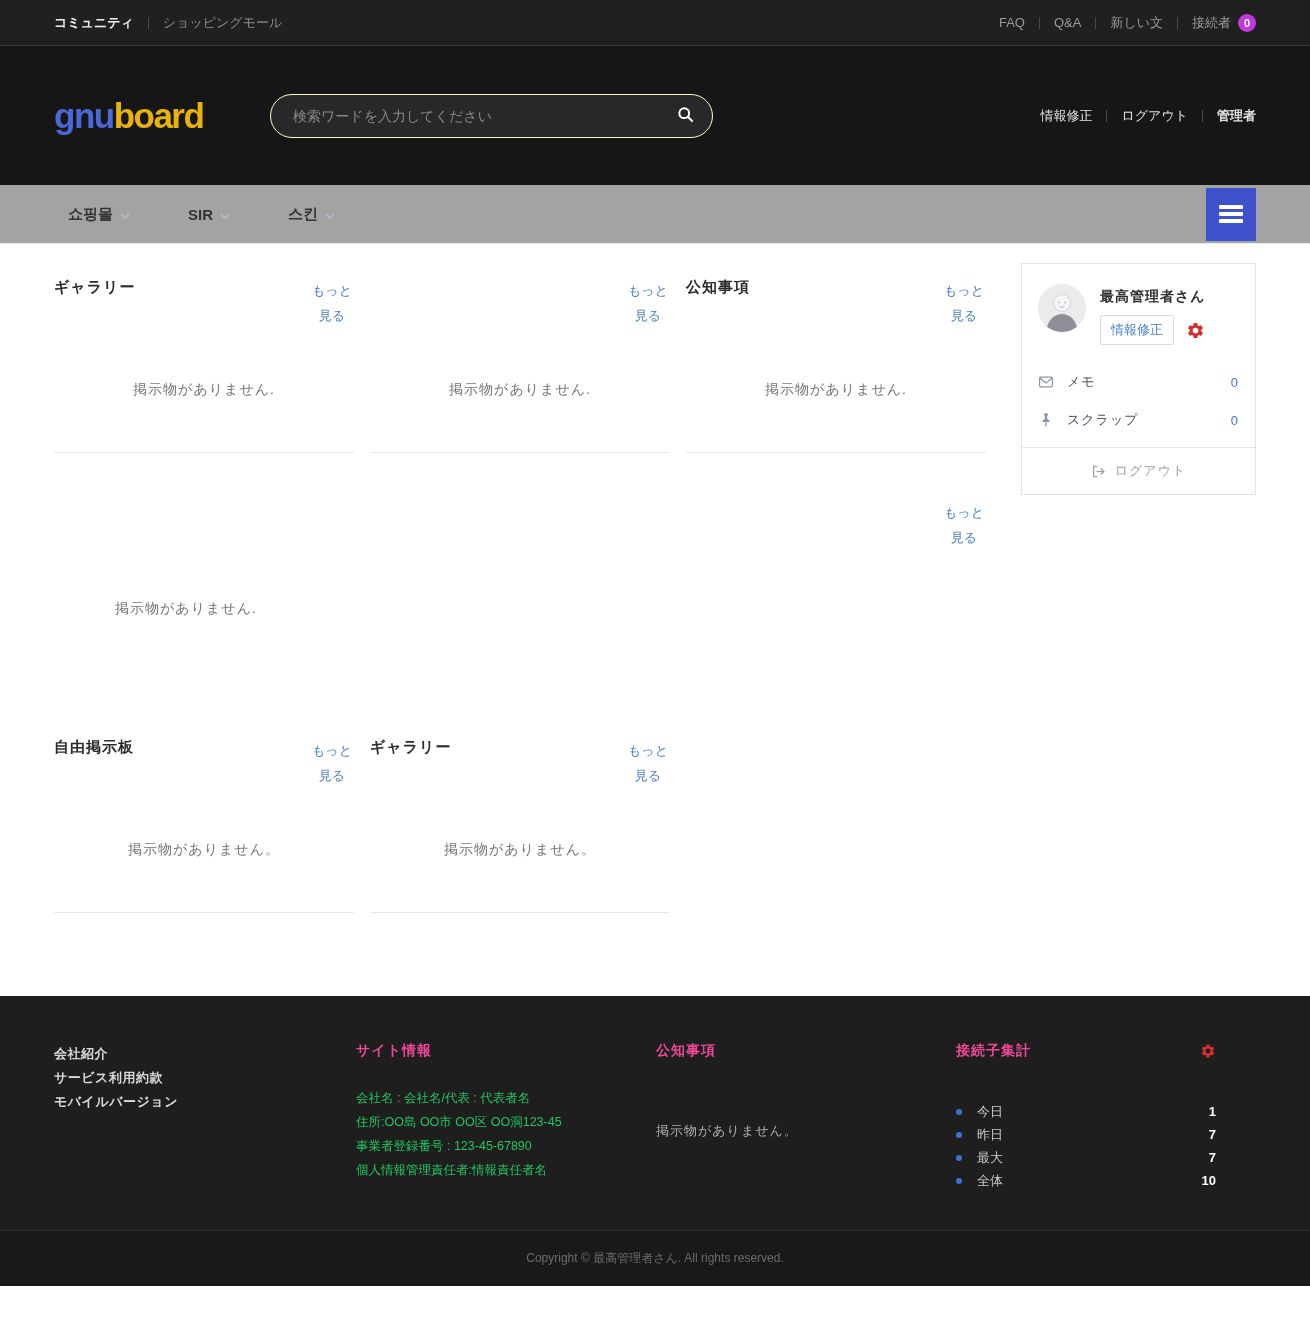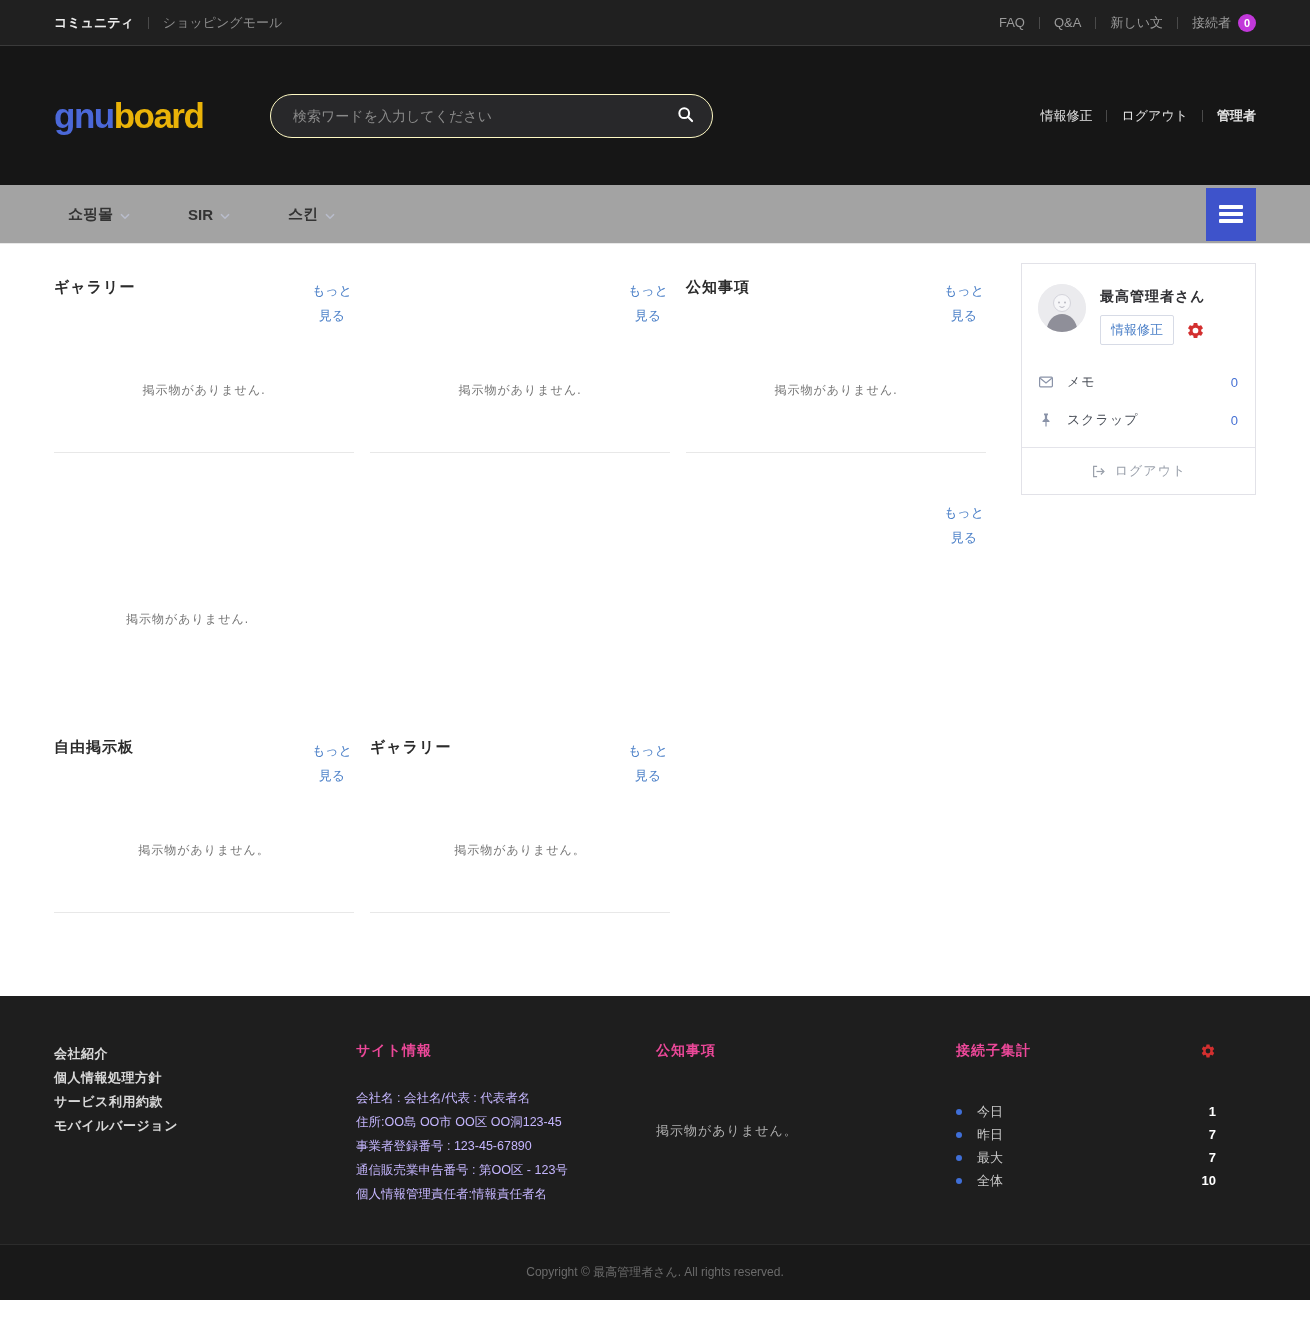--- a/index.html
+++ b/index.html
@@ -50,21 +50,21 @@
   .main-wrap { padding-top:19px; padding-bottom:83px; background:#fff; }
   .main-grid { display:flex; gap:35px; }
   .content-col { width:932px; }
   .row1, .row3 { display:grid; grid-template-columns:repeat(3,1fr); gap:16px; }
   .latest-box { border-bottom:1px solid #e8e8e8; }
   .row1 .latest-box { padding-top:15px; }
   .lb-head { display:flex; justify-content:space-between; align-items:flex-start; min-height:50px; }
   .lb-title { font-size:15px; font-weight:bold; color:#2b2b2b; margin:0; letter-spacing:1px; }
   .more { width:44px; font-size:13px; color:#4c80c8; line-height:25px; text-align:center; display:inline-block; }
   .lb-body { min-height:124px; display:flex; align-items:center; justify-content:center; }
-  .empty { color:#757575; font-size:12px; margin:16px; letter-spacing:1px; }
+  .empty { color:#757575; font-size:14px; margin:5px; letter-spacing:1px; }
   .row2 { margin-top:47px; margin-bottom:48px; }
   .row2 .lb-head { justify-content:flex-end; min-height:50px; }
   .row2 .lb-body { height:140px; min-height:0; justify-content:flex-start; align-items:flex-start;
                    padding:45px 0 0 56px; }
   .row2.latest-box { border-bottom:0; }
 
   
   .sidebar { width:235px; }
   .user-box { border:1px solid #e2e2e8; background:#fff; }
   .profile { display:flex; gap:14px; padding:20px 16px 14px; }
@@ -77,21 +77,21 @@
               letter-spacing:1px; }
   .stat-value { margin-left:auto; color:#4570d4; }
   .logout { display:flex; align-items:center; justify-content:center; gap:9px; border-top:1px solid #e4e4ea;
             padding:14px; color:#9aa0ab; font-size:13px; letter-spacing:1px; }
 
   
   .footer { background:#1e1e1e; padding:46px 0 38px; }
   .footer-grid { display:grid; grid-template-columns:302px 300px 300px 1fr; }
   .f-links a { display:block; color:#d8d8d8; font-weight:bold; font-size:13px; line-height:24px; letter-spacing:0.5px; }
   .f-title { font-size:14px; font-weight:bold; color:#ec4899; margin:0 0 26px; letter-spacing:1px; }
-  .f-info p { margin:0; font-size:12.5px; line-height:24px; color:#c4b5fd; }
+  .f-info p { margin:0; font-size:12.5px; line-height:24px; color:#22c55e; }
   .f-empty { margin:62px 0 0; font-size:13px; color:#b0b0b0; letter-spacing:1px; }
   .f-vcol { padding-right:40px; }
   .f-vhead { display:flex; justify-content:space-between; align-items:center; margin-bottom:40px; }
   .f-vhead .f-title { margin:0; }
   .vrows { list-style:none; margin:0; padding:0; }
   .vrows li { display:flex; align-items:center; font-size:13px; line-height:23px; color:#c9c9c9; }
   .dot { width:6px; height:6px; border-radius:50%; background:#3f6fd8; margin-right:15px; flex:none; }
   .vval { margin-left:auto; font-weight:bold; color:#fff; }
   .copyright { background:#191919; border-top:1px solid #2c2c2c; height:56px; line-height:55px;
                text-align:center; color:#6b6b6b; font-size:12px; }
@@ -305,30 +305,28 @@
         </a>
       </div>
     </aside>
   </div>
 </div>
 
 <footer class="footer">
   <div class="container footer-grid">
     <div class="f-links">
       <a>会社紹介</a>
-      <a>個人情報処理方針</a>
       <a>サービス利用約款</a>
       <a>モバイルバージョン</a>
     </div>
     <div class="f-info">
       <h3 class="f-title">サイト情報</h3>
       <p>会社名 : 会社名/代表 : 代表者名</p>
       <p>住所:OO島 OO市 OO区 OO洞123-45</p>
       <p>事業者登録番号 : 123-45-67890</p>
-      <p>通信販売業申告番号 : 第OO区 - 123号</p>
       <p>個人情報管理責任者:情報責任者名</p>
     </div>
     <div class="f-notice">
       <h3 class="f-title">公知事項</h3>
       <p class="f-empty">掲示物がありません。</p>
     </div>
     <div class="f-vcol">
       <div class="f-vhead">
         <h3 class="f-title">接続子集計</h3>
         <a style="display:flex;">

